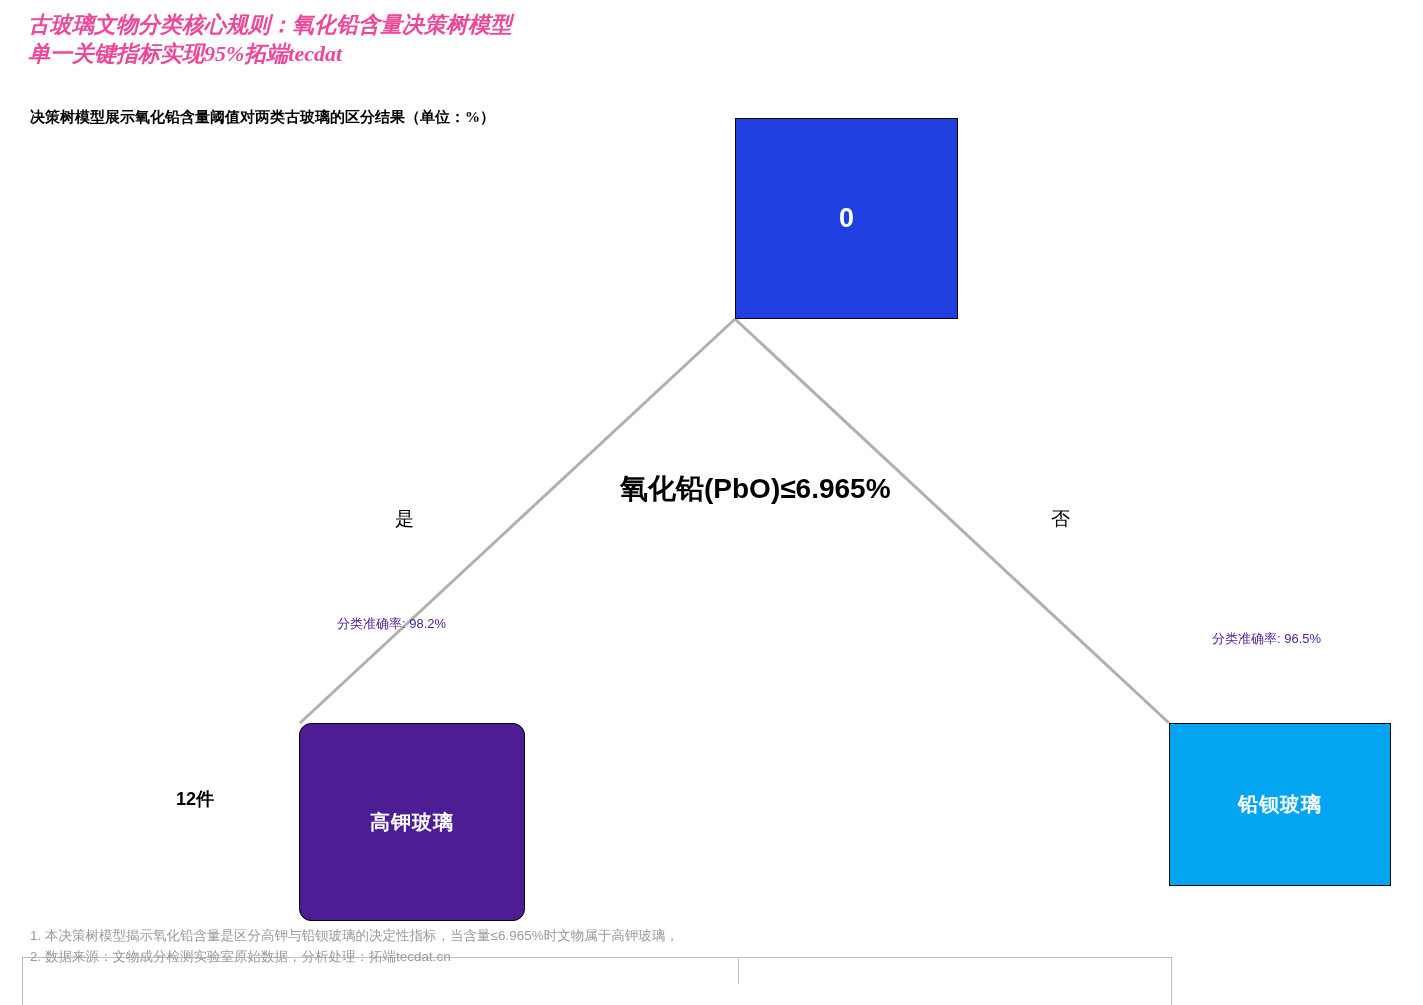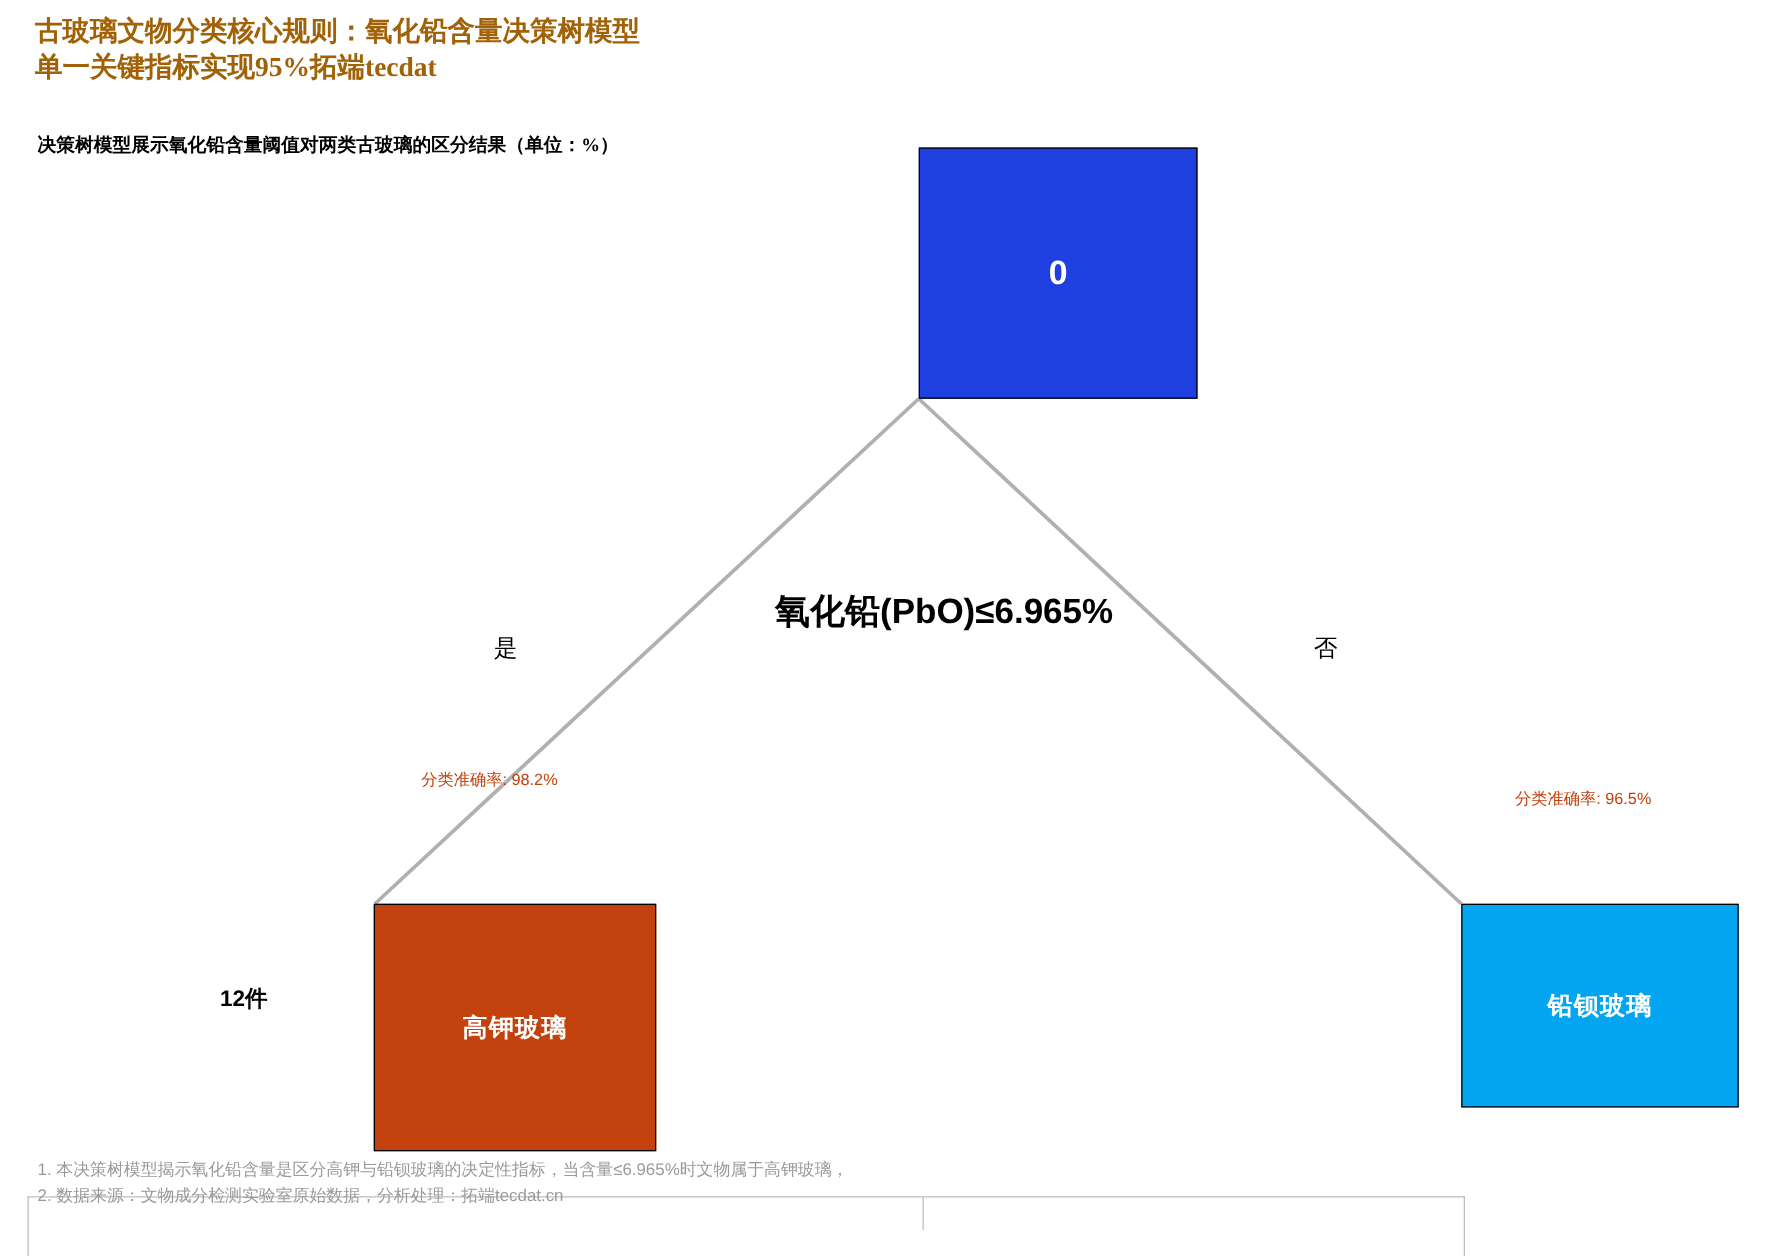--- a/index.html
+++ b/index.html
@@ -21,22 +21,23 @@
     position: absolute;
     left: 28px;
     top: 10px;
     width: 1100px;
   }
   .title-line {
     font-family: "Liberation Serif", "DejaVu Serif", serif;
     font-weight: bold;
     font-size: 22px;
     line-height: 29px;
-    color: #a16207;
-    white-space: nowrap;
+    color: #ec4899;
+    white-space: nowrap;
+    font-style: italic;
   }
   #subtitle {
     position: absolute;
     left: 30px;
     top: 105px;
     font-family: "Liberation Serif", "DejaVu Serif", serif;
     font-weight: bold;
     font-size: 15px;
     line-height: 24px;
     white-space: nowrap;
@@ -111,21 +112,21 @@
     font-family: "Liberation Serif", "DejaVu Serif", serif;
   }
   #branch-no {
     left: 1051px;
     top: 506px;
     font-size: 19px;
     font-family: "Liberation Serif", "DejaVu Serif", serif;
   }
   .accuracy-note {
     font-size: 13px;
-    color: #c2410c;
+    color: #4c1d95;
     font-family: "Liberation Sans", "DejaVu Sans", sans-serif;
   }
   #accuracy-left { left: 337px; top: 615px; }
   #accuracy-right { left: 1212px; top: 630px; }
   #count-left {
     left: 176px;
     top: 787px;
     font-size: 18px;
     font-weight: bold;
     font-family: "Liberation Sans", "DejaVu Sans", sans-serif;
@@ -180,21 +181,21 @@
 
 <svg id="tree-svg" viewBox="0 0 1423 1005">
   <line x1="735" y1="319" x2="300" y2="723" stroke="#b0b0b0" stroke-width="3"></line>
   <line x1="735" y1="319" x2="1169" y2="723" stroke="#b0b0b0" stroke-width="3"></line>
 </svg>
 
 <div class="node" id="node-root" style="background:#1f3fe0;">
   <span class="node-label">0</span>
 </div>
 
-<div class="node" id="node-leaf-left" style="background:#c2410c;">
+<div class="node" id="node-leaf-left" style="background:#4c1d95;border-radius:12px;">
   <span class="leaf-label">高钾玻璃</span>
 </div>
 
 <div class="node" id="node-leaf-right" style="background:#03a5f0;">
   <span class="leaf-label">铅钡玻璃</span>
 </div>
 
 <div class="tree-text" id="split-condition">氧化铅(PbO)≤6.965%</div>
 
 <div class="tree-text" id="branch-yes">是</div>

